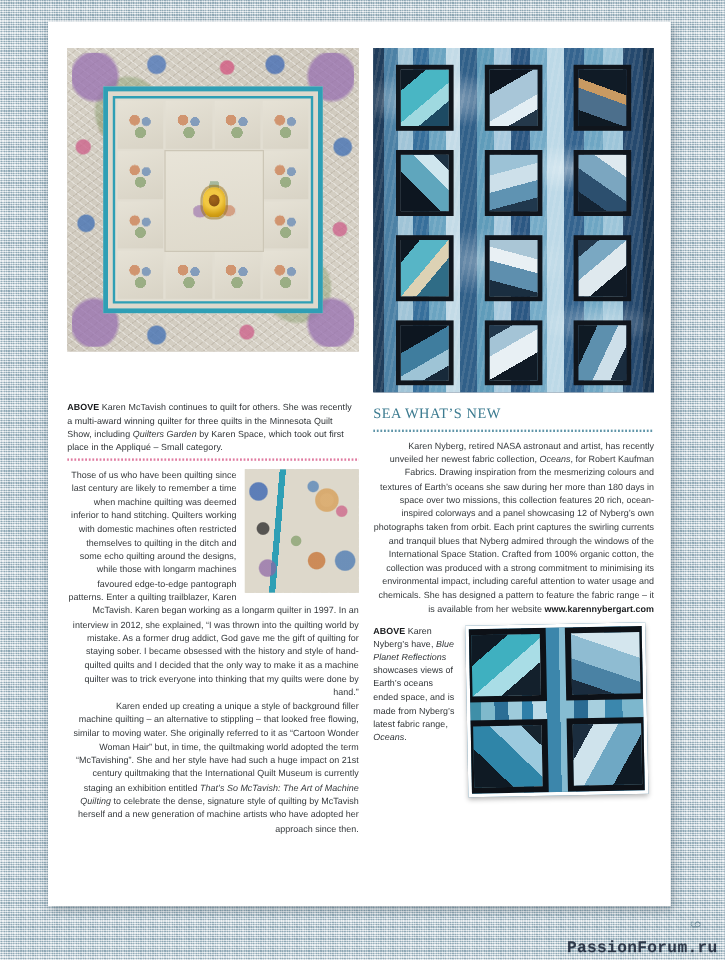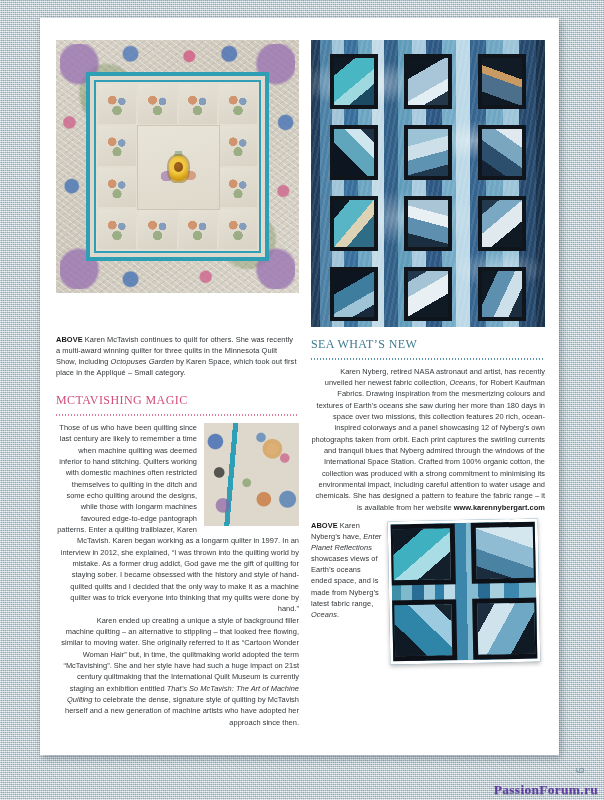--- a/index.html
+++ b/index.html
@@ -341,24 +341,24 @@
   .br-p4 { background: linear-gradient(300deg,#0f1a24 0 28%, #6fa8c4 28% 56%, #cfe3ec 56% 80%, #1b2d3e 80% 100%); }
 
   
   #watermark {
     position: absolute;
     right: 6px;
     bottom: 2px;
     font-size: 13.5px;
     font-weight: bold;
     letter-spacing: .02em;
-    color: #4c1d95;
+    color: #0f172a;
     opacity: .82;
     text-shadow: 0 1px 1px rgba(60,90,110,.45);
-    font-family: Liberation Serif, serif;
+    font-family: Liberation Mono, monospace;
   }
   #pagenum {
     position: absolute;
     right: 22px;
     bottom: 22px;
     font-size: 12px;
     color: #6f8d9c;
     font-family: "Liberation Serif", serif;
     transform: rotate(90deg);
     transform-origin: center;
@@ -422,23 +422,22 @@
           <div class="qo-block qo-b12"></div>
         </div>
       </div>
 
     </div>
 
     <div class="cols">
 
       <div class="col-left">
 
-        <div class="caption"><b>ABOVE</b><span> Karen McTavish continues to quilt for others. She was recently a multi-award winning quilter for three quilts in the Minnesota Quilt Show, including </span><i>Octopuses Garden</i><span> by Karen Space, which took out first place in the Appliqué – Small category.</span></div>
-
-        <h2 class="heading heading-pink" style="margin-top:13px;">MCTAVISHING MAGIC</h2>
+        <div class="caption"><b>ABOVE</b><span> Karen McTavish continues to quilt for others. She was recently a multi-award winning quilter for three quilts in the Minnesota Quilt Show, including </span><i>Quilters Garden</i><span> by Karen Space, which took out first place in the Appliqué – Small category.</span></div>
+
         <div class="dotrule dotrule-pink"></div>
 
         <div class="body-text">
           <div class="detail-img">
             <div class="di-bg"></div>
             <div class="di-motifs"></div>
           </div>
           <p>Those of us who have been quilting since last century are likely to remember a time when machine quilting was deemed inferior to hand stitching. Quilters working with domestic machines often restricted themselves to quilting in the ditch and some echo quilting around the designs, while those with longarm machines favoured edge-to-edge pantograph patterns. Enter a quilting trailblazer, Karen McTavish. Karen began working as a longarm quilter in 1997. In an interview in 2012, she explained, “I was thrown into the quilting world by mistake. As a former drug addict, God gave me the gift of quilting for staying sober. I became obsessed with the history and style of hand-quilted quilts and I decided that the only way to make it as a machine quilter was to trick everyone into thinking that my quilts were done by hand.”</p>
           <p><span>Karen ended up creating a unique a style of background filler machine quilting – an alternative to stippling – that looked free flowing, similar to moving water. She originally referred to it as “Cartoon Wonder Woman Hair” but, in time, the quiltmaking world adopted the term “McTavishing”. She and her style have had such a huge impact on 21st century quiltmaking that the International Quilt Museum is currently staging an exhibition entitled </span><i>That’s So McTavish: The Art of Machine Quilting</i><span> to celebrate the dense, signature style of quilting by McTavish herself and a new generation of machine artists who have adopted her approach since then.</span></p>
         </div>
@@ -447,21 +446,21 @@
       <div class="col-right">
 
         <h2 class="heading heading-teal" style="margin-top:1px;">SEA WHAT’S NEW</h2>
         <div class="dotrule dotrule-teal"></div>
 
         <div class="body-text">
           <p><span>Karen Nyberg, retired NASA astronaut and artist, has recently unveiled her newest fabric collection, </span><i>Oceans</i><span>, for Robert Kaufman Fabrics. Drawing inspiration from the mesmerizing colours and textures of Earth’s oceans she saw during her more than 180 days in space over two missions, this collection features 20 rich, ocean-inspired colorways and a panel showcasing 12 of Nyberg’s own photographs taken from orbit. Each print captures the swirling currents and tranquil blues that Nyberg admired through the windows of the International Space Station. Crafted from 100% organic cotton, the collection was produced with a strong commitment to minimising its environmental impact, including careful attention to water usage and chemicals. She has designed a pattern to feature the fabric range – it is available from her website </span><span class="url">www.karennybergart.com</span></p>
         </div>
 
         <div class="bottom-right">
-          <div class="br-caption caption"><b>ABOVE</b><span> Karen Nyberg’s have, </span><i>Enter Planet Reflections</i><span> showcases views of Earth’s oceans ended space, and is made from Nyberg’s latest fabric range, </span><i>Oceans</i><span>.</span></div>
+          <div class="br-caption caption"><b>ABOVE</b><span> Karen Nyberg’s have, </span><i>Blue Planet Reflections</i><span> showcases views of Earth’s oceans ended space, and is made from Nyberg’s latest fabric range, </span><i>Oceans</i><span>.</span></div>
 
           <div class="br-img-wrap">
             <div class="br-img">
               <div class="br-stripes"></div>
               <div class="br-grid">
                 <div class="br-block br-p1"></div>
                 <div class="br-block br-p2"></div>
                 <div class="br-block br-p3"></div>
                 <div class="br-block br-p4"></div>
               </div>

